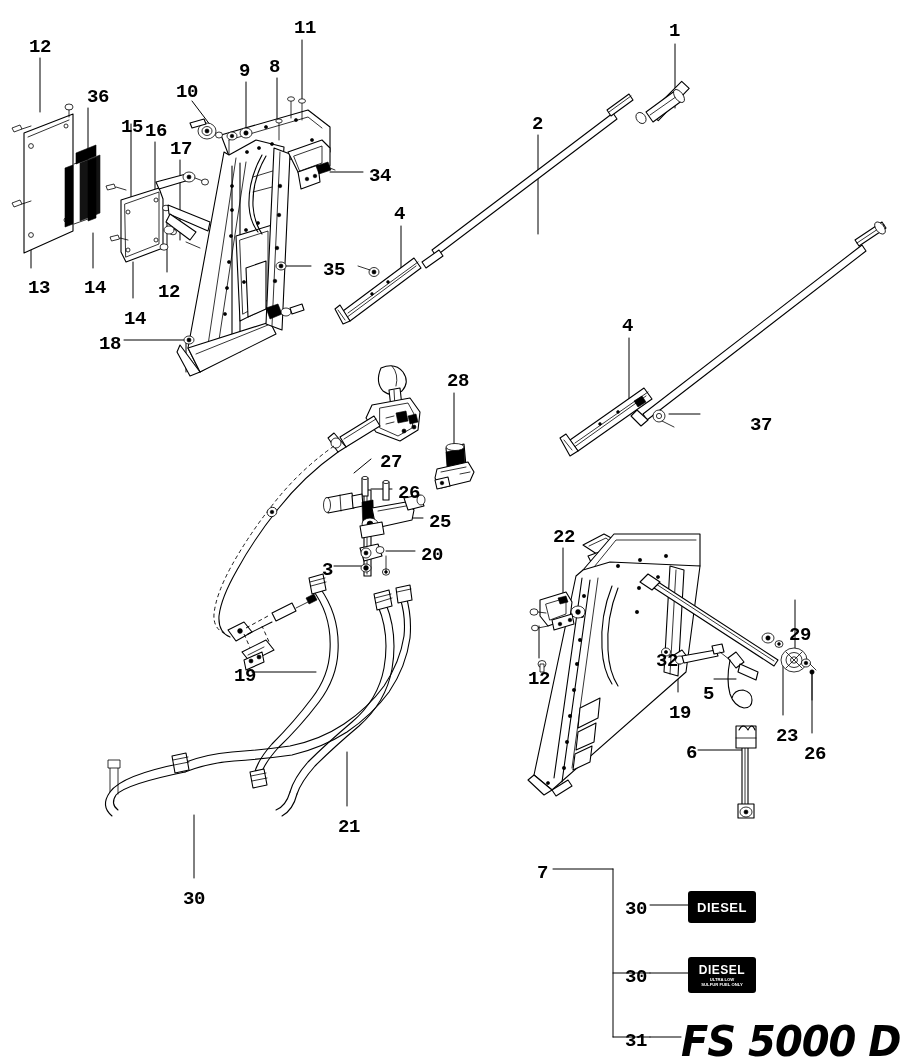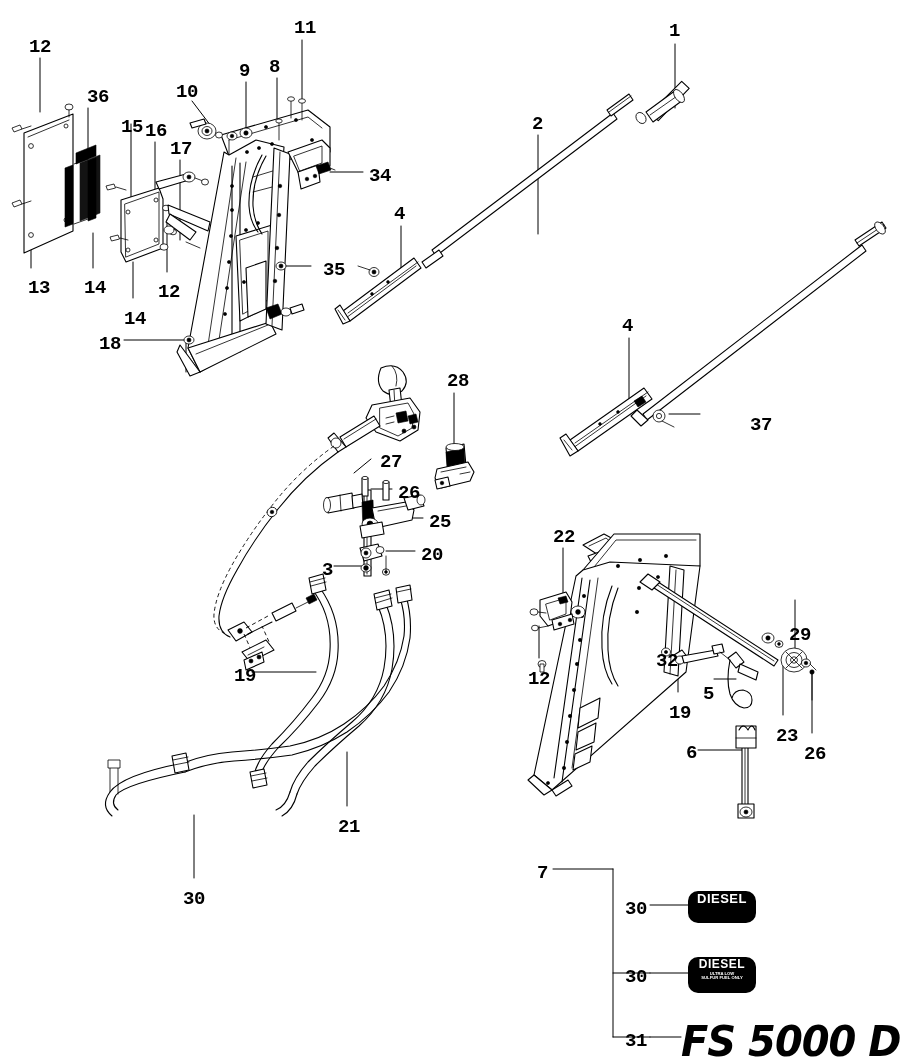--- a/index.html
+++ b/index.html
@@ -22,22 +22,22 @@
     white-space:nowrap;
     letter-spacing:-0.3px;
   }
   .decal{
     position:absolute;
     background:#000;
     color:#fff;
     display:flex;
     flex-direction:column;
     align-items:center;
-    justify-content:flex-start;
-    border-radius:10px;
+    justify-content:center;
+    border-radius:3px;
     overflow:hidden;
   }
   .decal .d-main{
     font-family:"Liberation Sans",sans-serif;
     font-weight:bold;
     letter-spacing:0.5px;
     color:#fff;
   }
   .decal .d-sub{
     font-family:"Liberation Sans",sans-serif;

